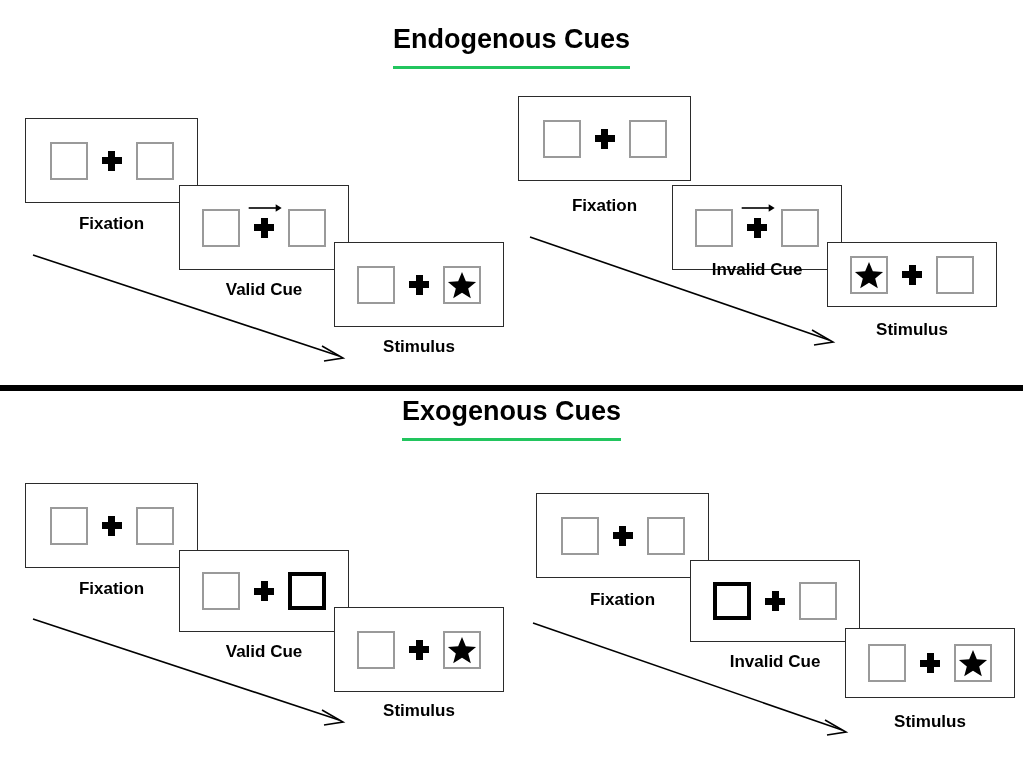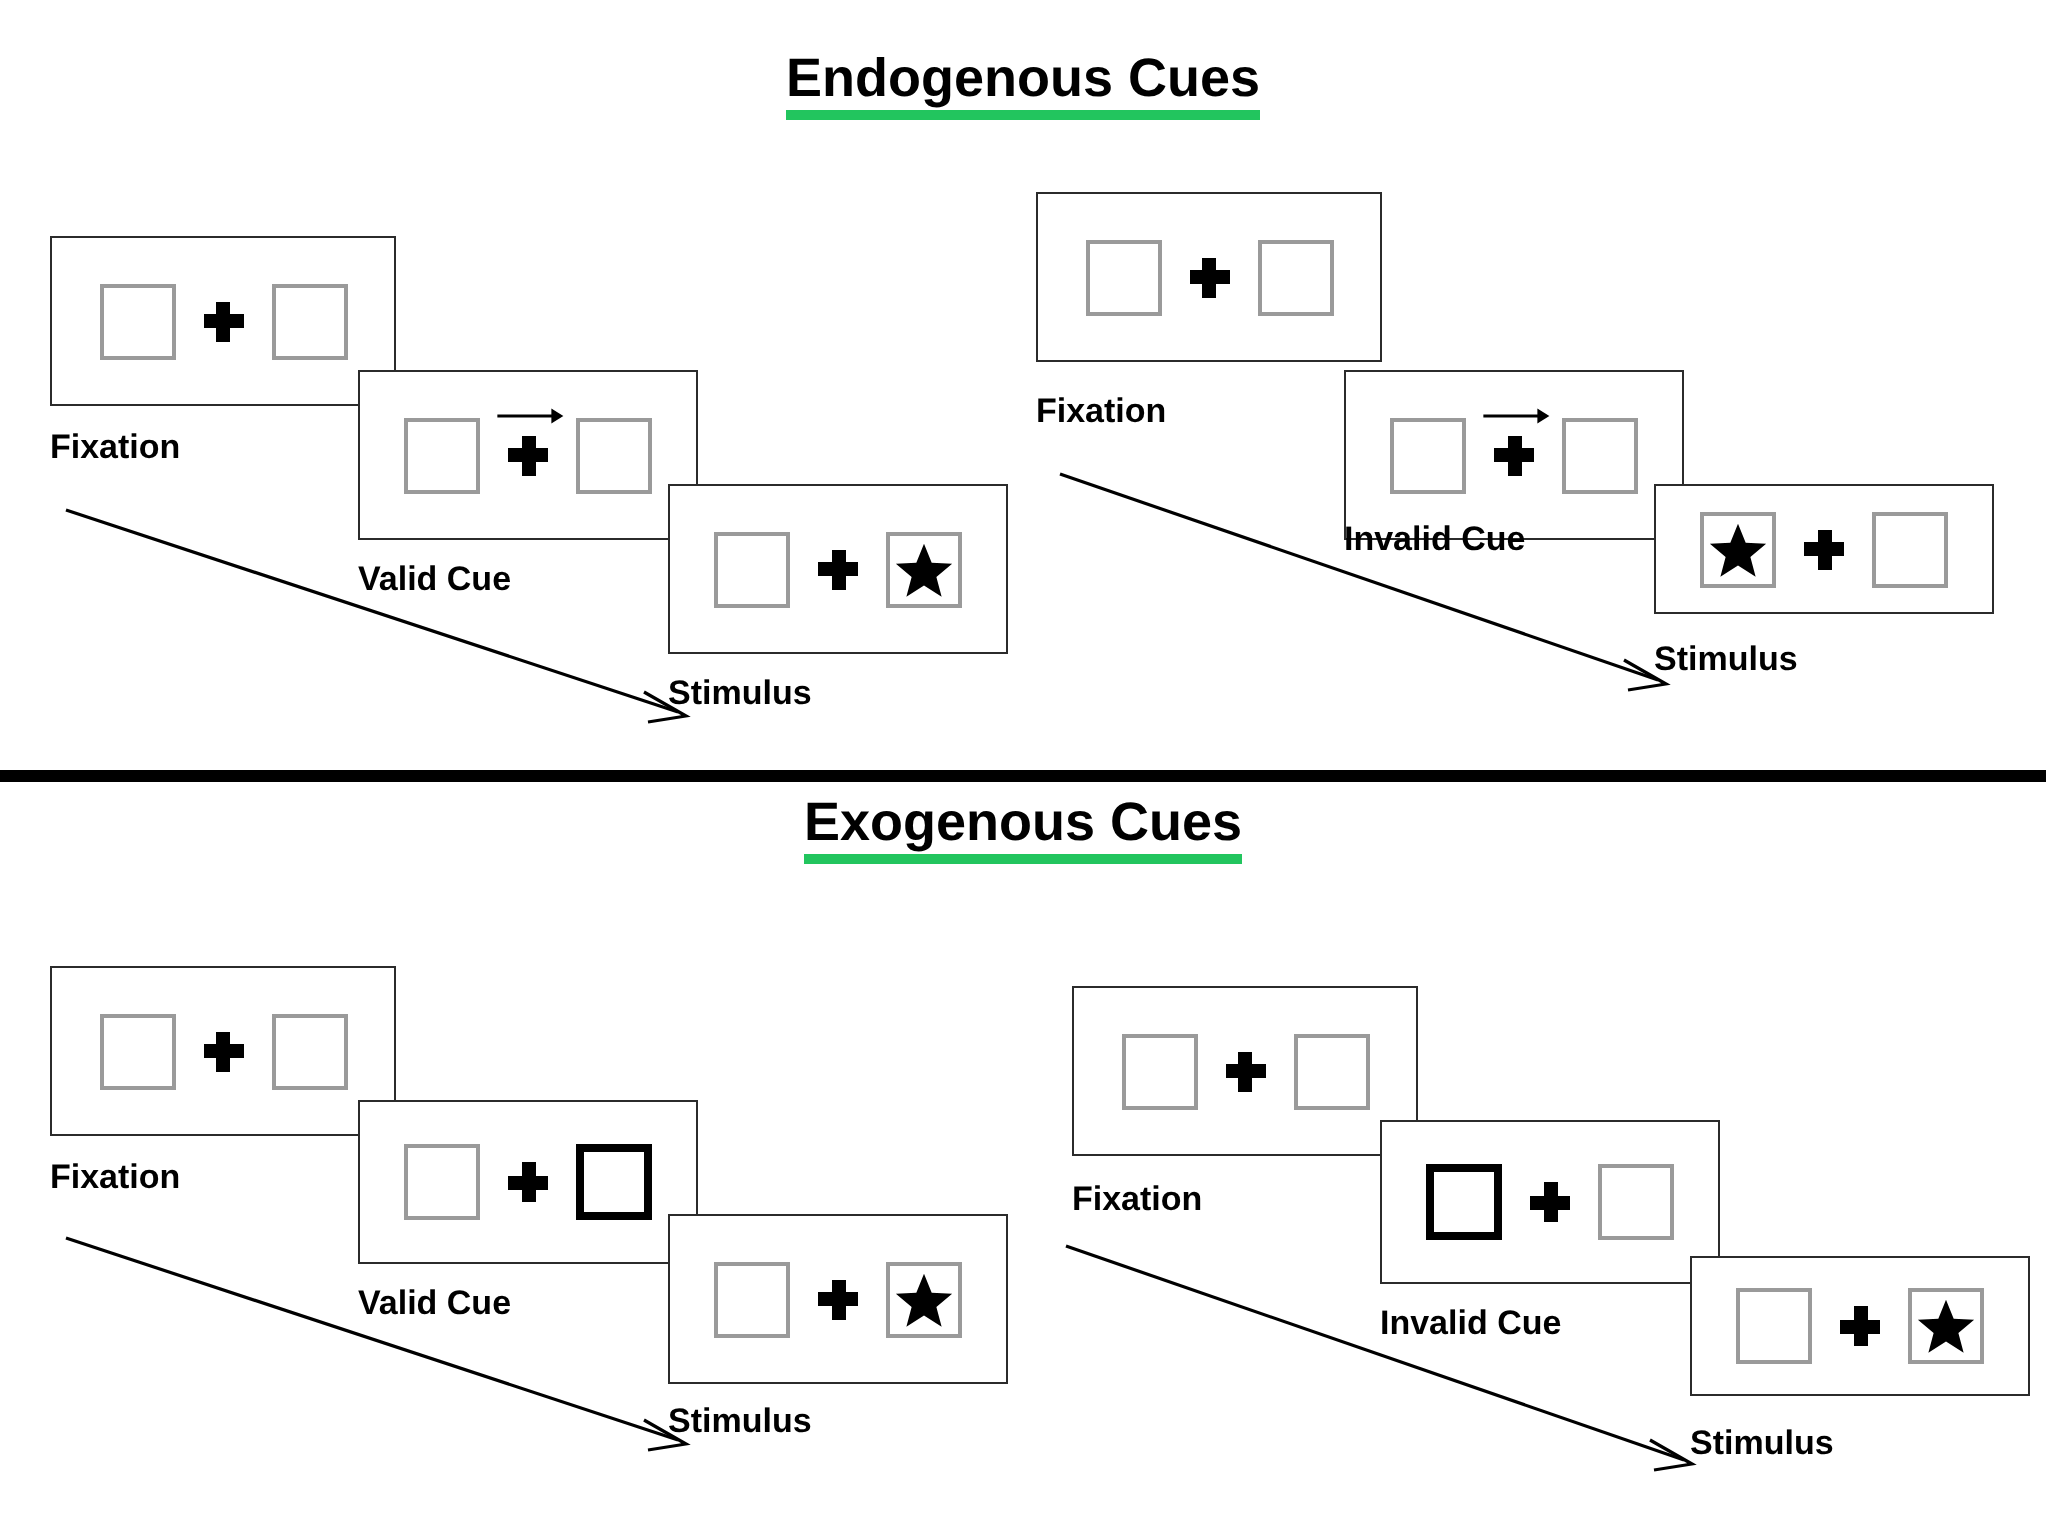--- a/index.html
+++ b/index.html
@@ -18,22 +18,22 @@
 
   .section-title {
     position: absolute;
     width: 100%;
     text-align: center;
     font-weight: bold;
     font-size: 27px;
     letter-spacing: 0px;
   }
   .section-title span {
-    border-bottom: 5px solid #22c55e;
-    padding-bottom: 1px;
+    border-bottom: 3px solid #22c55e;
+    padding-bottom: 12px;
   }
 
   .divider {
     position: absolute;
     left: 0;
     width: 1023px;
     height: 6px;
     background: #000;
   }
 
@@ -102,20 +102,21 @@
     transform: translateX(-48%);
     width: 34px;
     height: 12px;
     overflow: visible;
   }
 
   .panel-label {
     position: absolute;
     font-weight: bold;
     font-size: 17px;
+    text-align: center;
     white-space: nowrap;
   }
 
   .timeline-arrow {
     position: absolute;
     overflow: visible;
   }
 </style>
 </head>
 <body>

